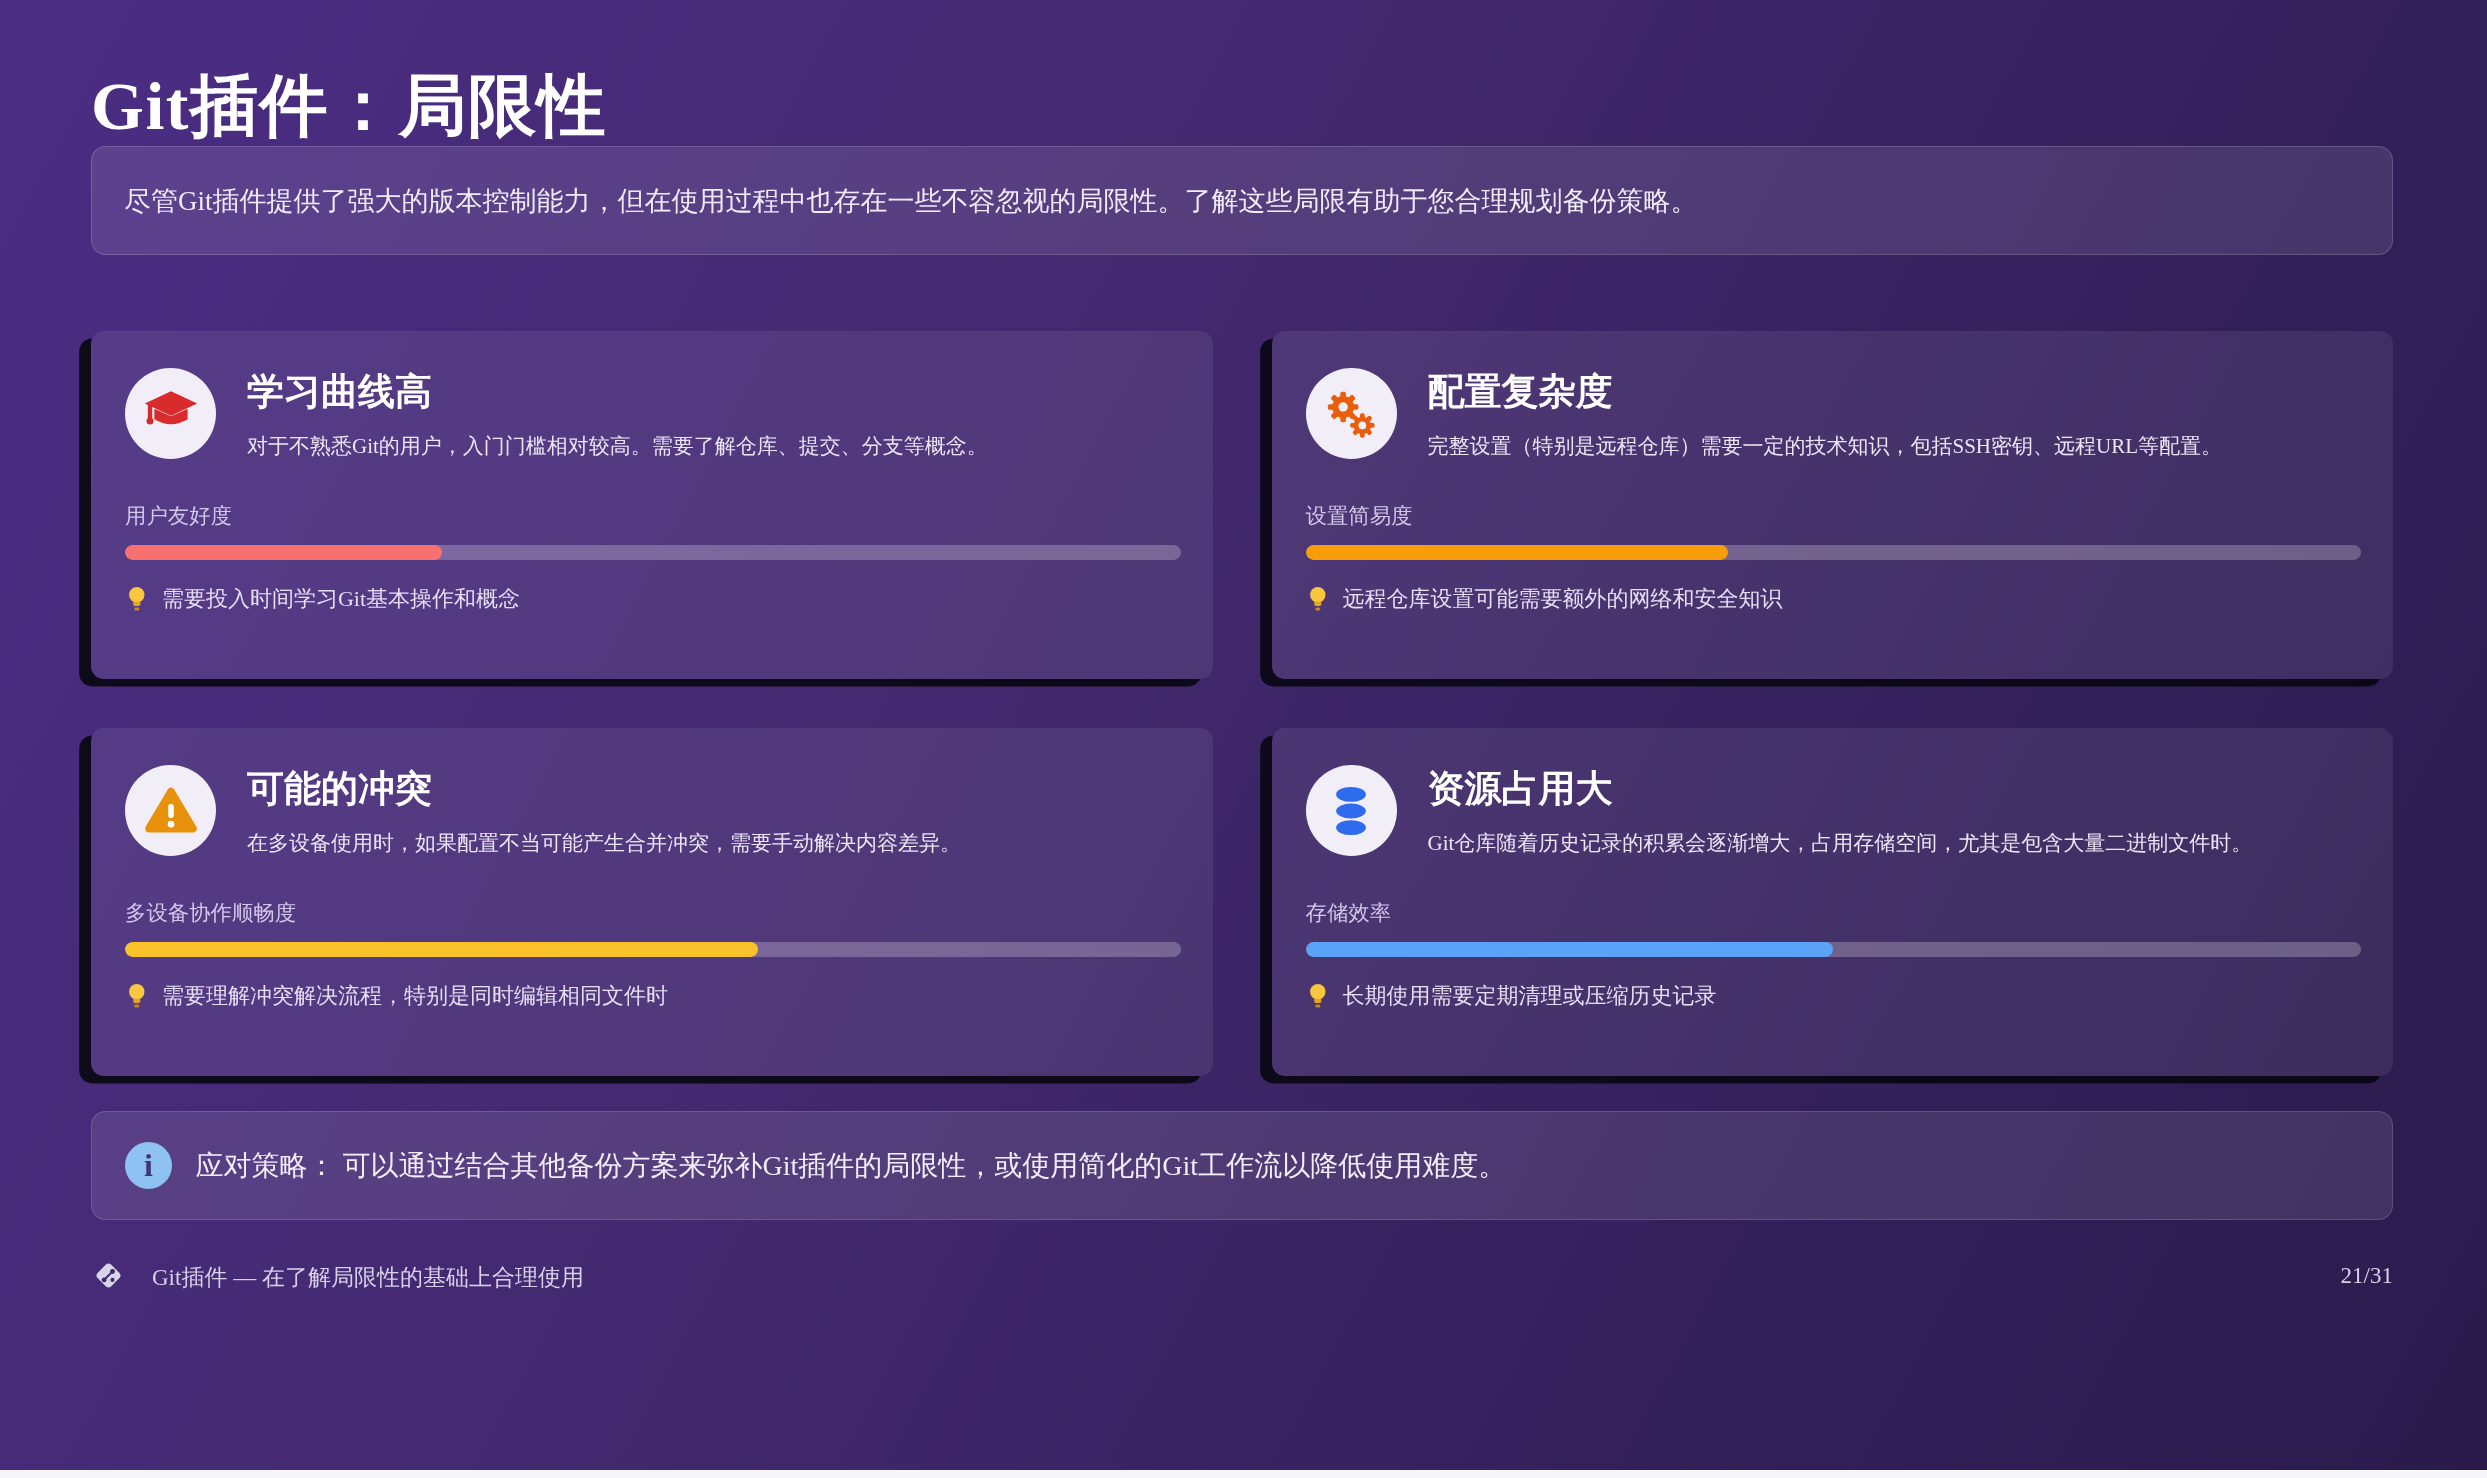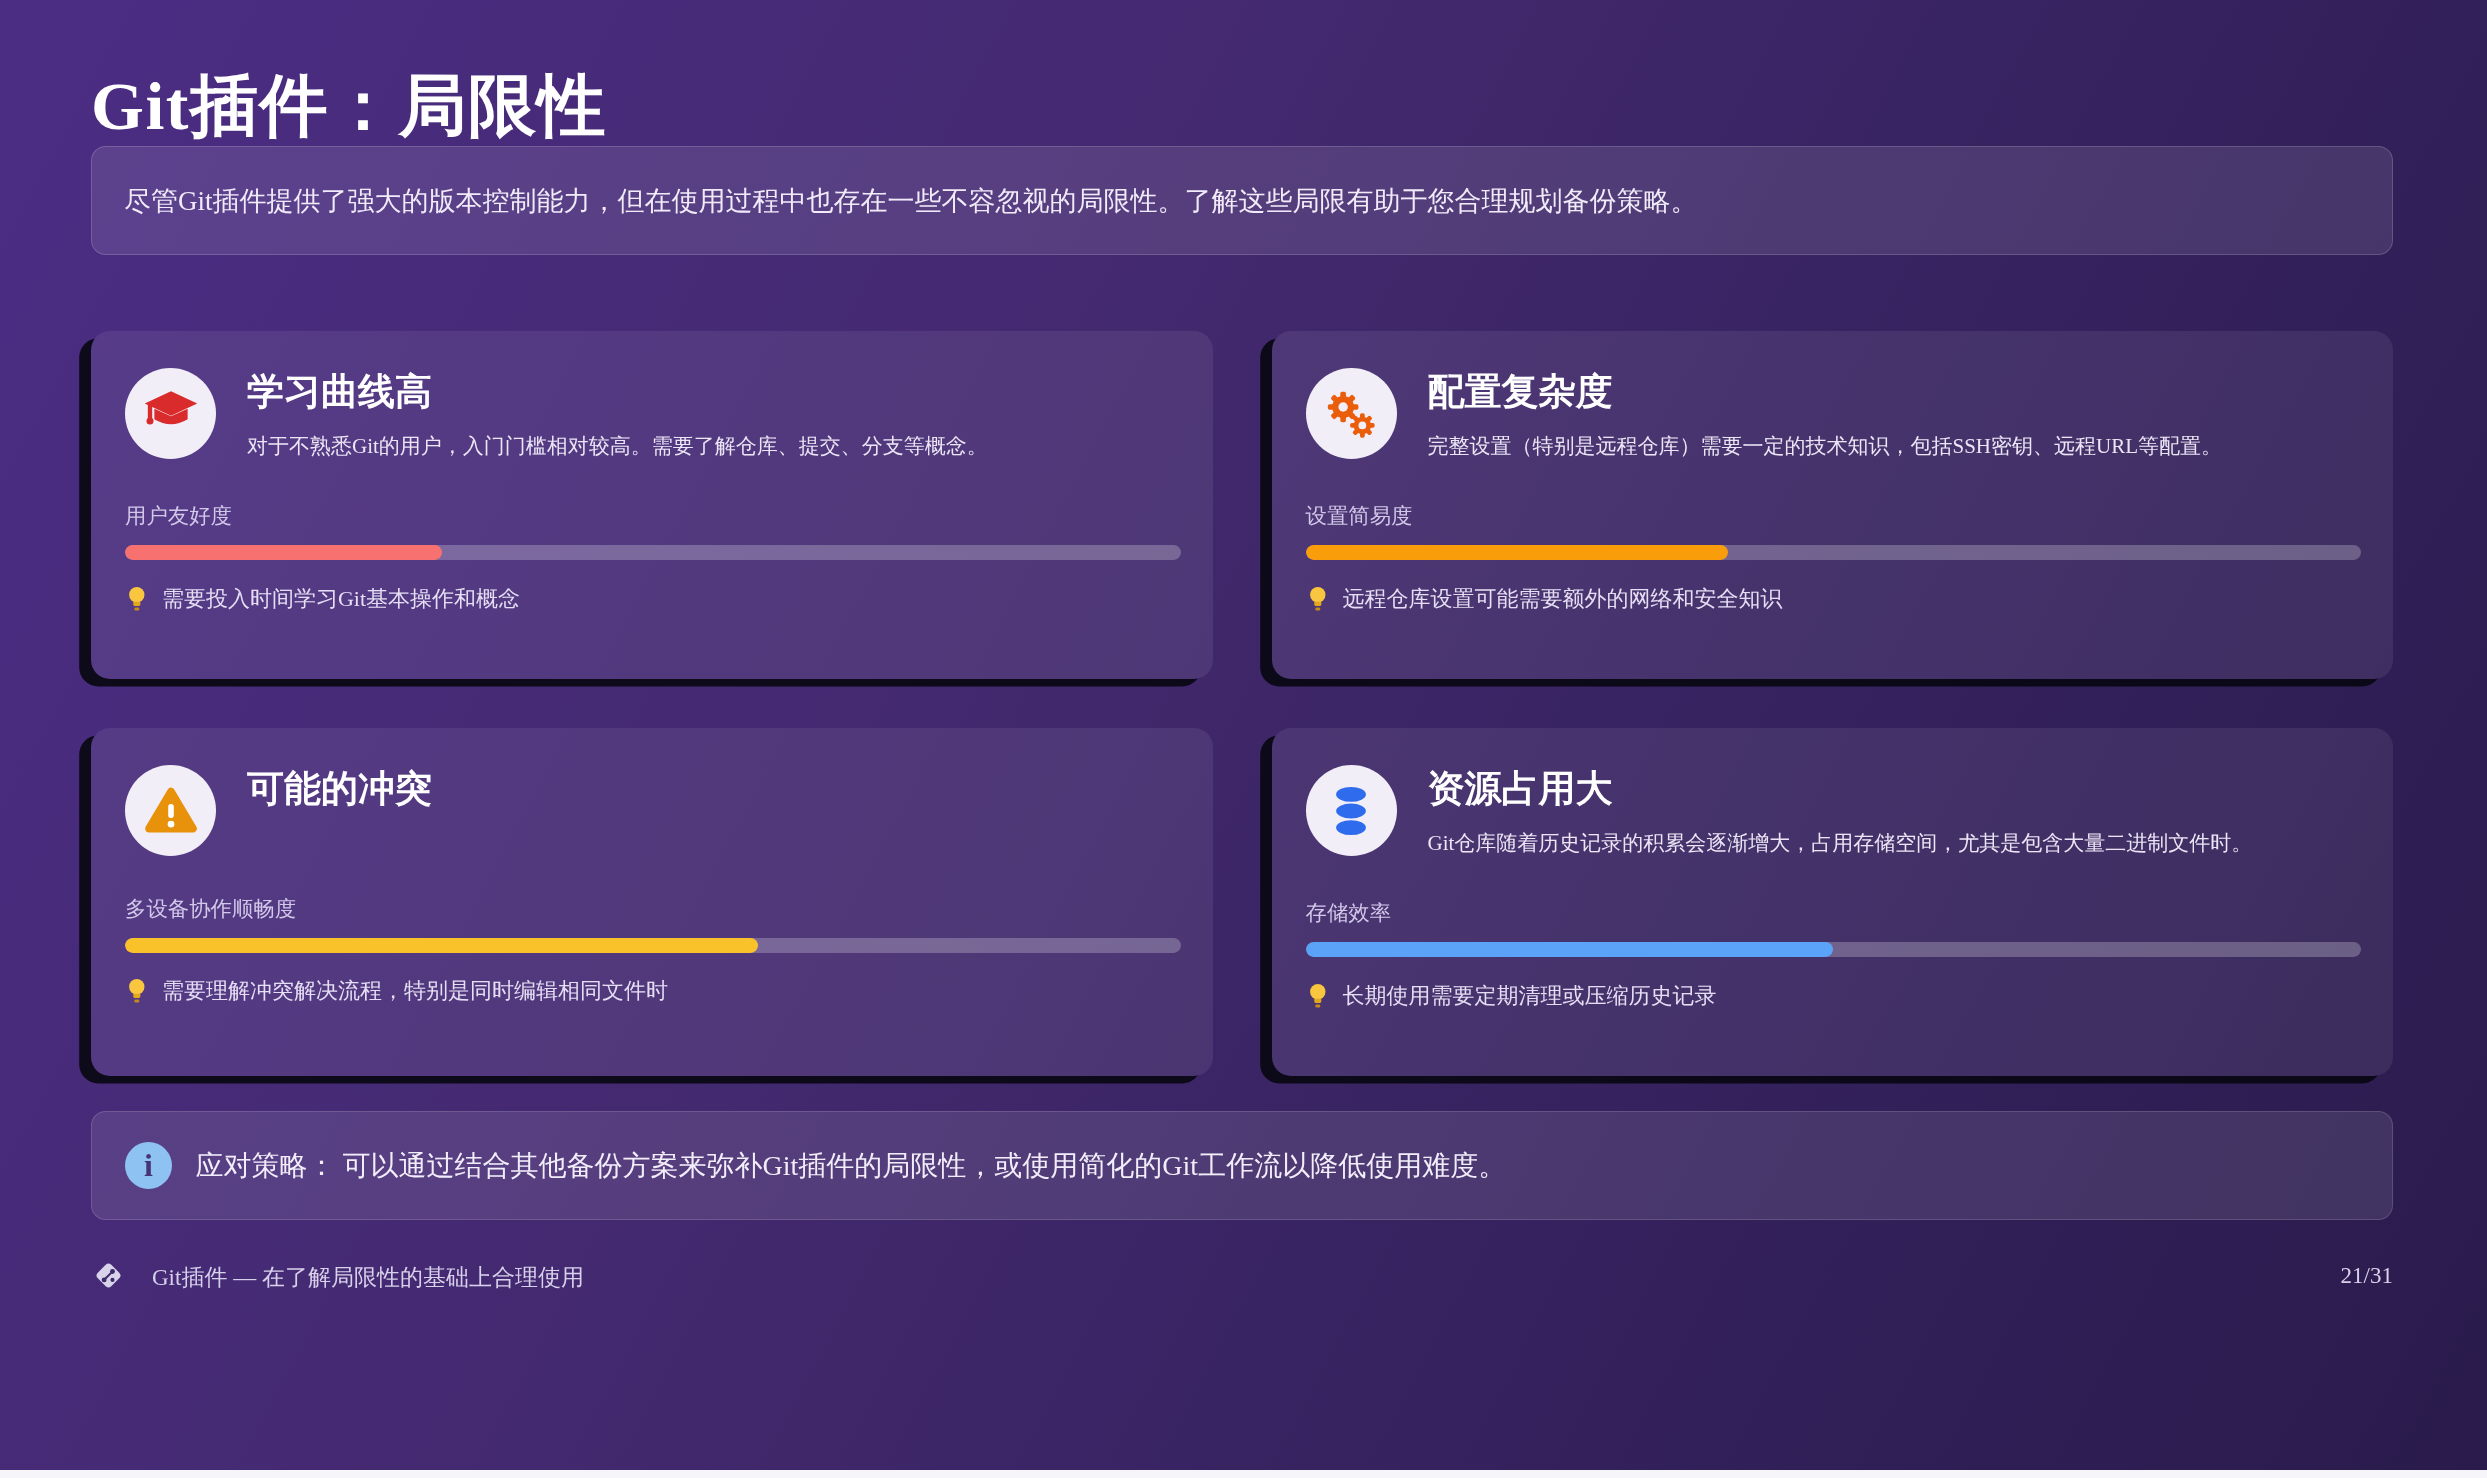--- a/index.html
+++ b/index.html
@@ -30,21 +30,21 @@
     font-size:27px;color:#f0eaf9;
   }
   .cards-grid{
     margin-top:76px;
     display:grid;grid-template-columns:1fr 1fr;
     column-gap:59px;row-gap:49px;
   }
   .limit-card{
     position:relative;box-sizing:border-box;
     min-height:348px;
-    border-radius:19px;
+    border-radius:13px;
     background:rgba(255,255,255,0.075);
     box-shadow:-11.8px 7.4px 0 rgba(9,7,18,0.93);
     padding:37px 32px 34px 34px;
   }
   .card-head{display:flex;gap:31px;}
   .icon-circle{
     flex:0 0 91px;width:91px;height:91px;border-radius:50%;
     background:#f2eef8;
     display:flex;align-items:center;justify-content:center;
   }
@@ -172,20 +172,21 @@
       <div class="card-head">
         <div class="icon-circle">
           <svg viewBox="0 0 64 64" style="color: rgb(232, 146, 12);">
             <path d="M32 10 L57 52 H7 Z" fill="currentColor" stroke="currentColor" stroke-width="9" stroke-linejoin="round"></path>
             <rect x="28.8" y="24" width="6.4" height="16" rx="3.2" fill="#ffffff"></rect>
             <circle cx="32" cy="47" r="3.8" fill="#ffffff"></circle>
           </svg>
         </div>
         <div class="card-texts">
           <div class="card-title">可能的冲突</div>
+          <div class="card-desc">在多设备使用时，如果配置不当可能产生合并冲突，需要手动解决内容差异。</div>
         </div>
       </div>
       <div class="metric-label">多设备协作顺畅度</div>
       <div class="progress-track">
         <div class="progress-fill" style="width: 60%; background: rgb(249, 194, 43);"></div>
       </div>
       <div class="tip-row">
         <svg viewBox="0 0 32 40">
           <circle cx="16" cy="14" r="11" fill="#f8c63f"></circle>
           <path d="M11 24 h10 v4 a2 2 0 0 1 -2 2 h-6 a2 2 0 0 1 -2 -2 z" fill="#e3a81c"></path>

